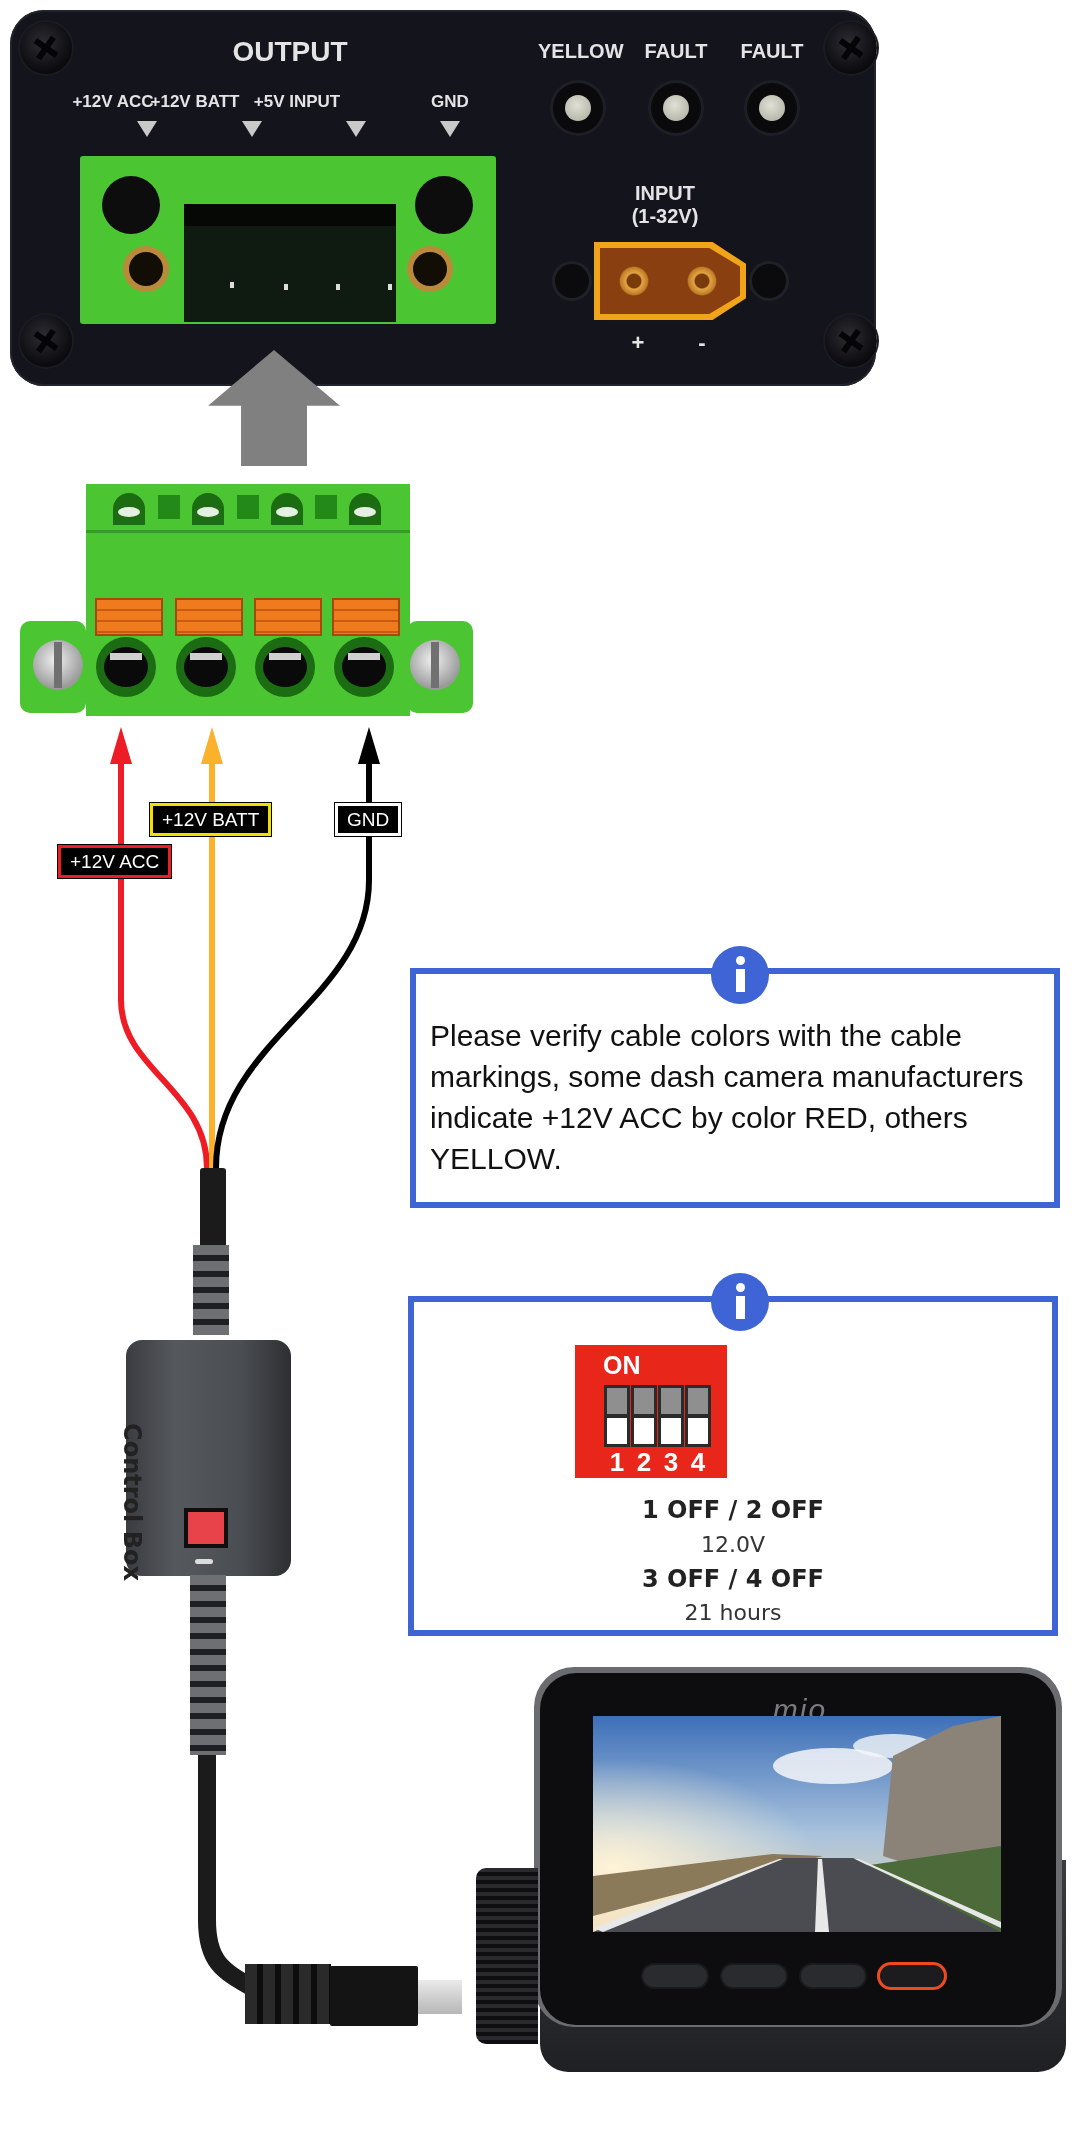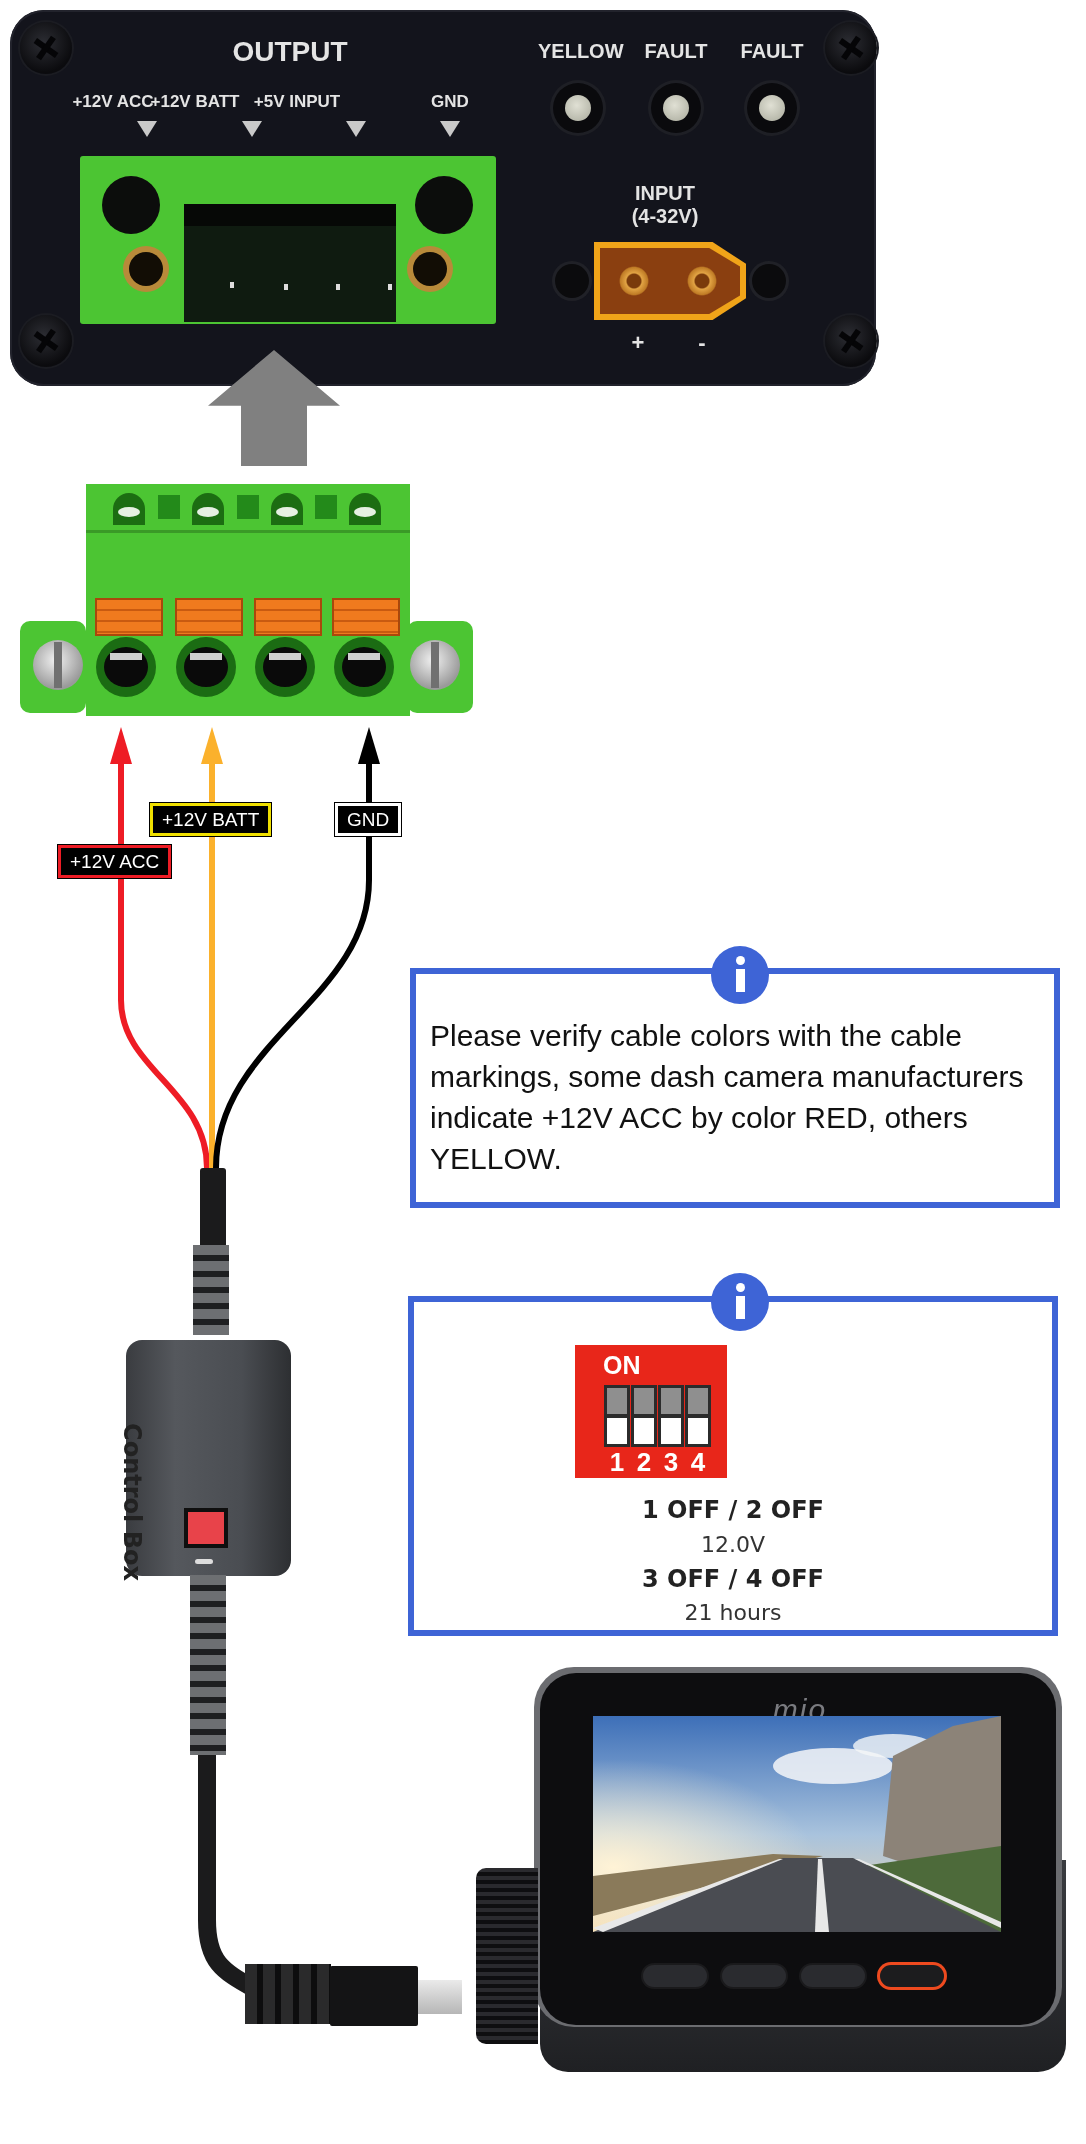--- a/index.html
+++ b/index.html
@@ -111,21 +111,21 @@
   <div class="abs brass" style="left:333px;top:96px;"></div>
   <div id="hdr-slot" class="abs"></div>
   <div id="hdr-slot-top" class="abs"></div>
   <div class="abs pin" style="left:150px;top:126px;"></div>
   <div class="abs pin" style="left:204px;top:128px;"></div>
   <div class="abs pin" style="left:256px;top:128px;"></div>
   <div class="abs pin" style="left:308px;top:128px;"></div>
 </div>
 
 <div class="abs pt" style="left:590px;top:182px;width:150px;font-size:20px;">INPUT</div>
-<div class="abs pt" style="left:590px;top:205px;width:150px;font-size:20px;">(4-32V)</div>
+<div class="abs pt" style="left:590px;top:205px;width:150px;font-size:20px;">(1-32V)</div>
 <div class="abs mount" style="left:555px;top:264px;"></div>
 <div class="abs mount" style="left:752px;top:264px;"></div>
 <div class="abs xt"></div>
 <div class="abs xt-in"></div>
 <div class="abs xt-pin" style="left:618px;top:265px;"></div>
 <div class="abs xt-pin" style="left:686px;top:265px;"></div>
 <div class="abs pt" style="left:626px;top:330px;width:24px;font-size:22px;">+</div>
 <div class="abs pt" style="left:690px;top:330px;width:24px;font-size:22px;">-</div>
 
 <div id="arrow" class="abs"></div>

